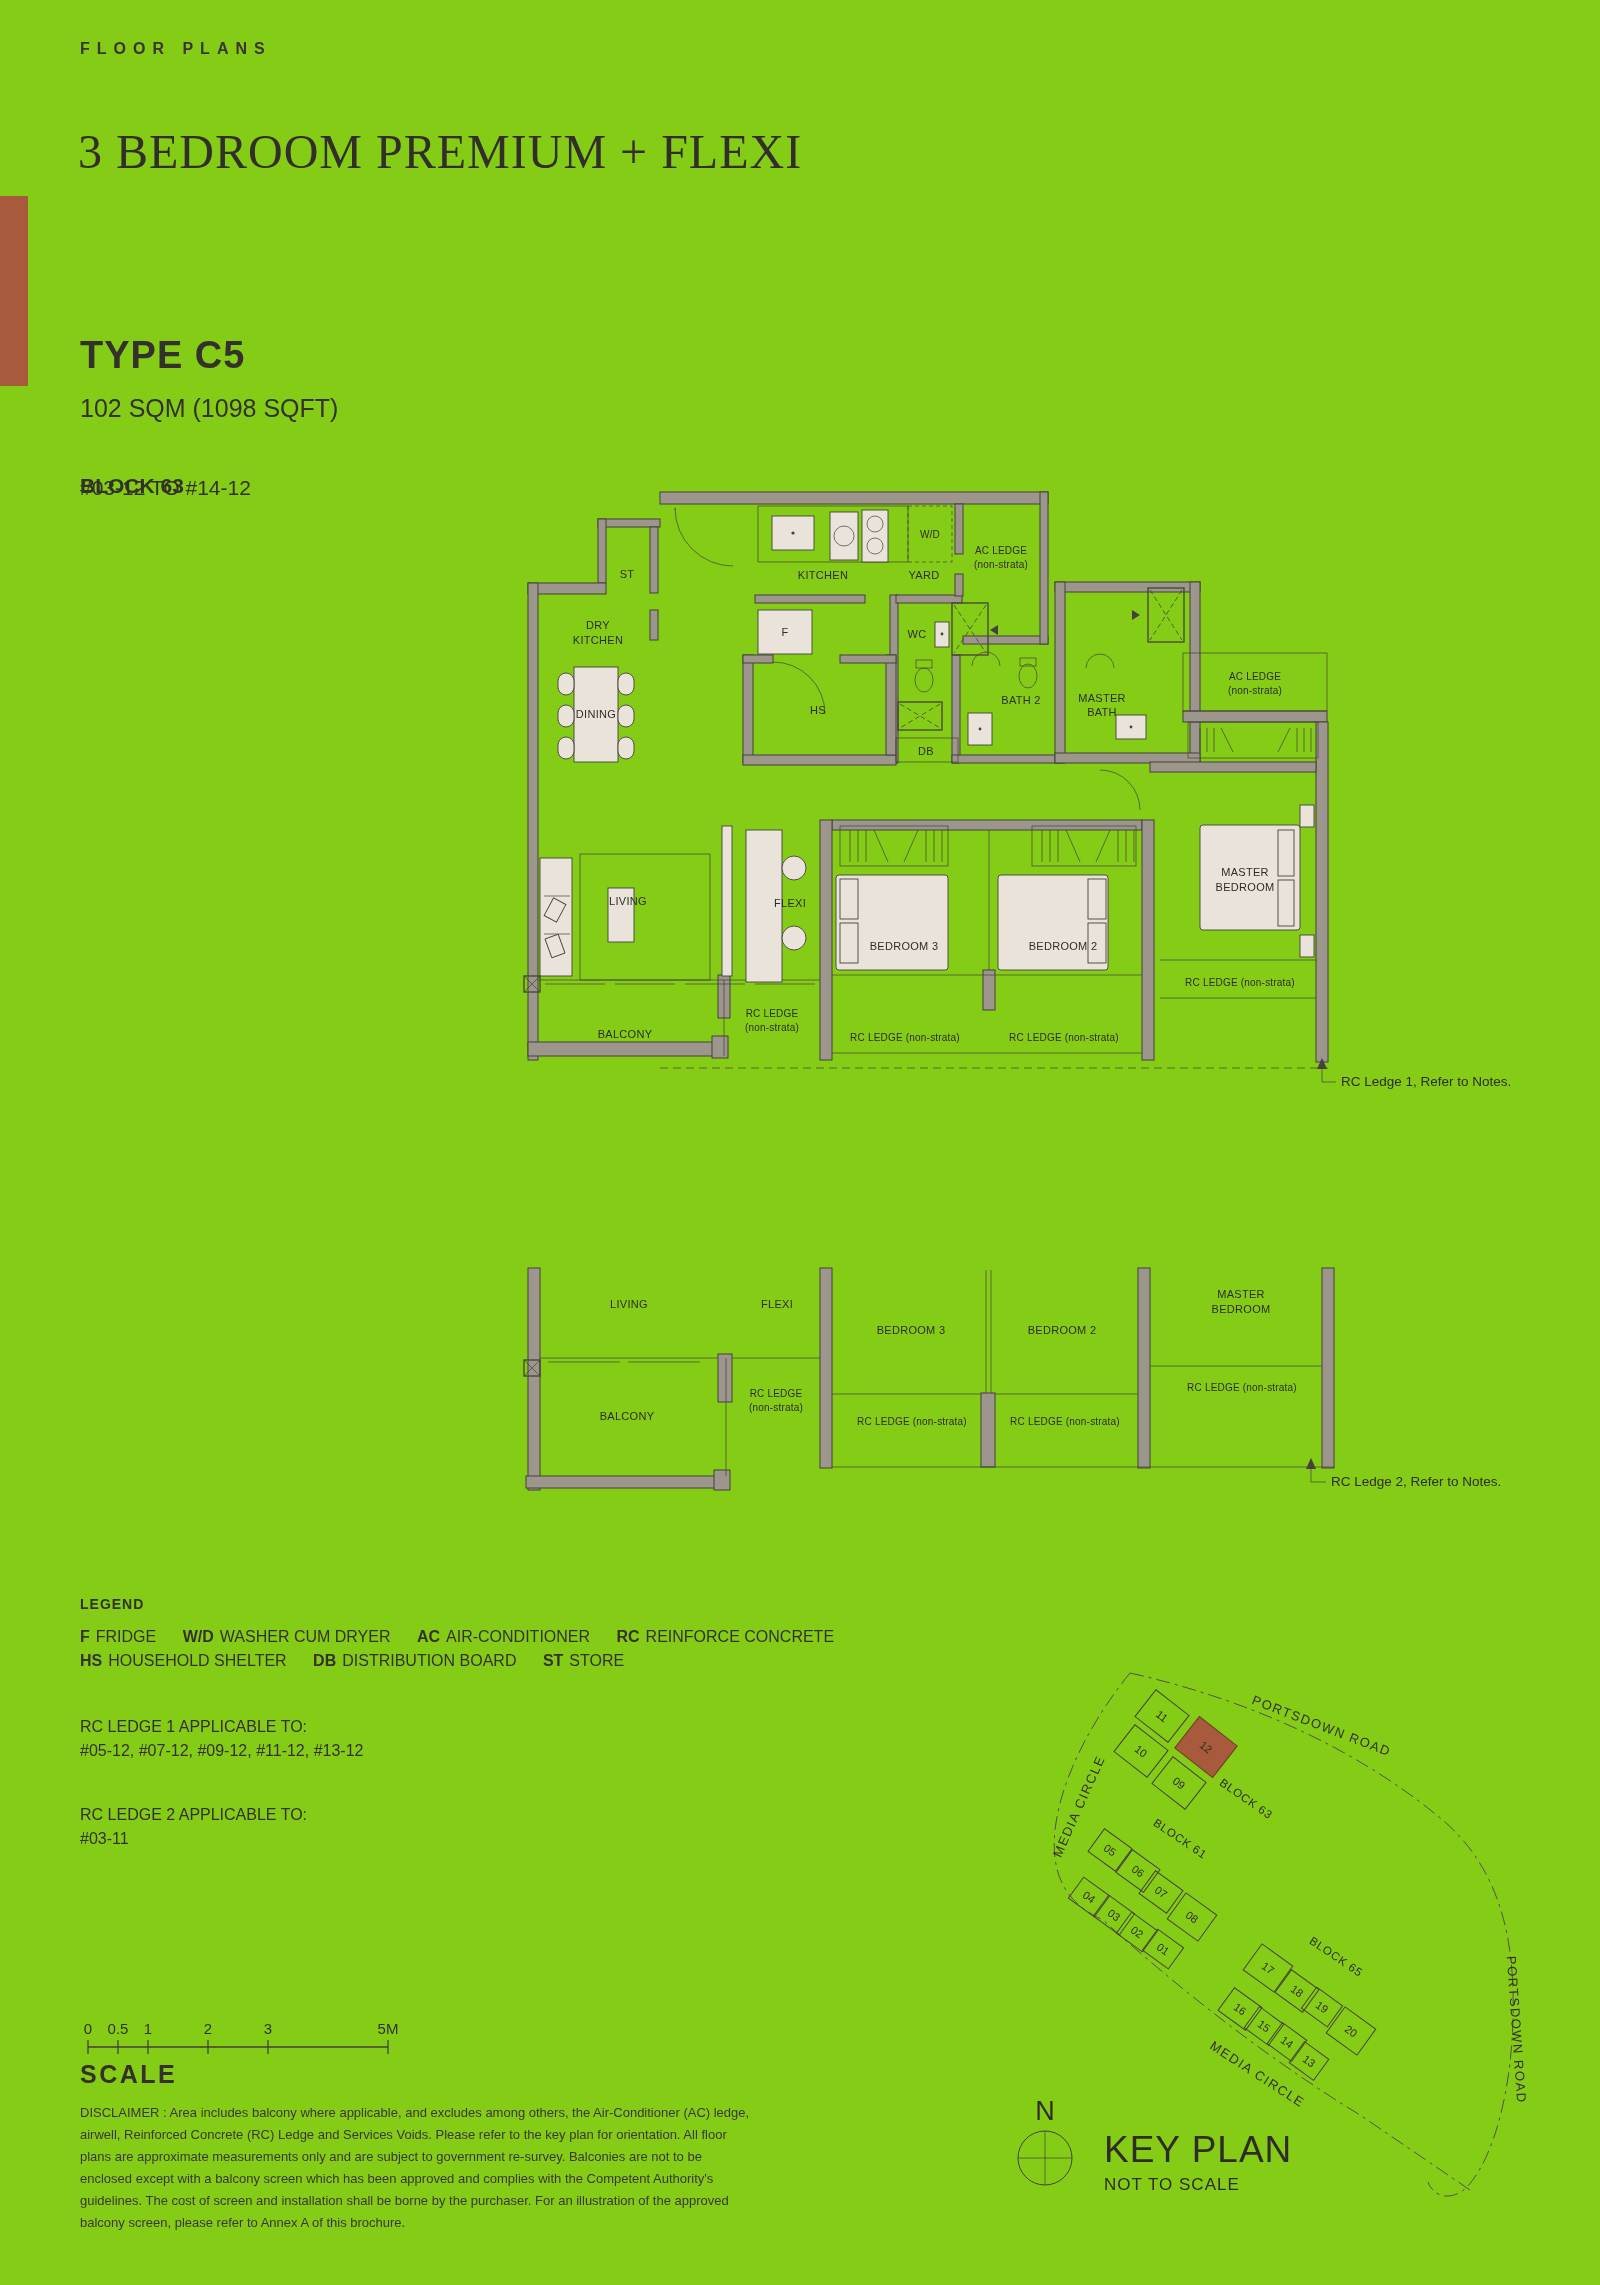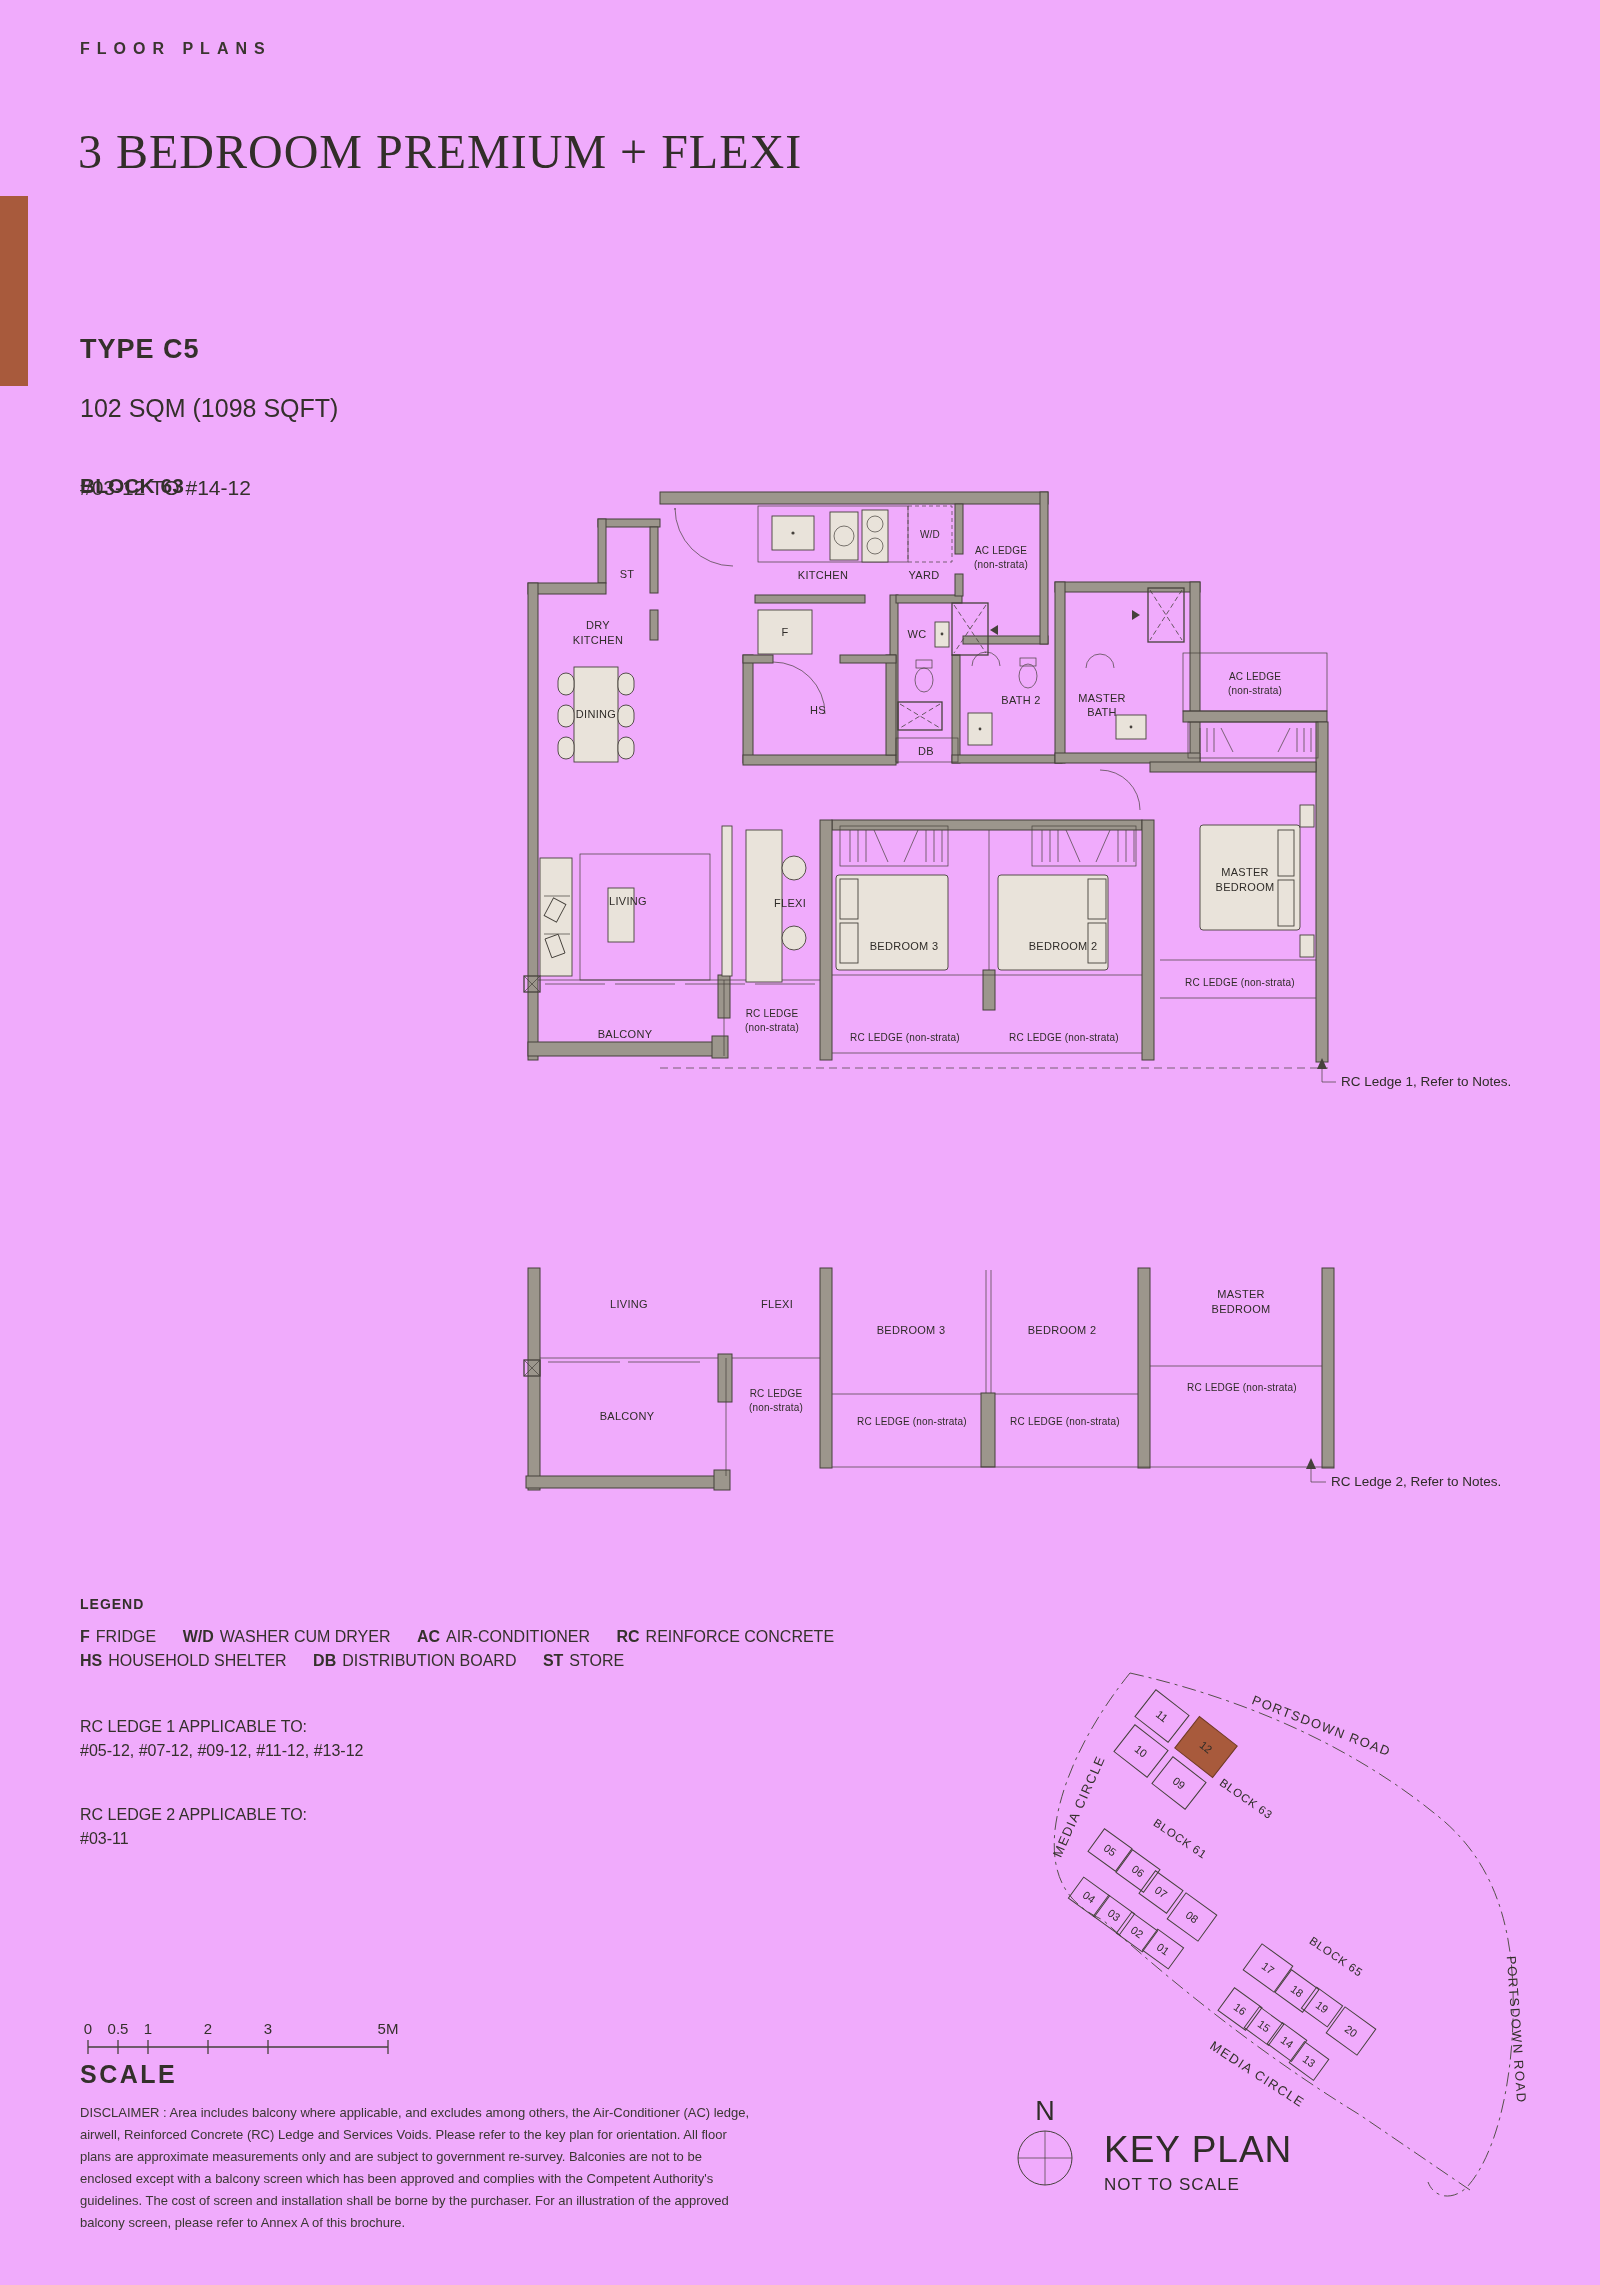--- a/index.html
+++ b/index.html
@@ -1,23 +1,23 @@
 <!DOCTYPE html>
 <html><head>
 <meta charset="utf-8">
 <style>
   html,body{margin:0;padding:0;background:#cfc8bf;}
-  .page{position:relative;width:1600px;height:2285px;background:#f0abfc;
+  .page{position:relative;width:1600px;height:2285px;background:#84cc16;
         font-family:"Liberation Sans",sans-serif;color:#34302b;overflow:hidden;}
   .abs{position:absolute;}
   .accent-bar{left:0;top:196px;width:28px;height:190px;background:#a85a3c;}
   .eyebrow{left:80px;top:40px;font-size:16px;font-weight:600;letter-spacing:7px;color:#3a352f;}
   .title{left:78px;top:124px;font-family:"Liberation Serif",serif;font-size:48px;
          font-weight:500;letter-spacing:1px;color:#322e29;}
-  .unit-type{left:80px;top:334px;font-size:27px;font-weight:700;letter-spacing:1px;}
+  .unit-type{left:80px;top:334px;font-size:38px;font-weight:700;letter-spacing:1px;}
   .unit-area{left:80px;top:394px;font-size:25px;}
   .unit-block{left:80px;top:474px;font-size:21px;font-weight:700;}
   .unit-stack{left:80px;top:476px;font-size:21px;}
   .legend-title{left:80px;top:1596px;font-size:14px;font-weight:700;letter-spacing:1px;}
   .legend-row{left:80px;font-size:16px;color:#35312c;white-space:nowrap;}
   .legend-row .it{margin-right:22px;}
   .legend-row b{margin-right:6px;}
   .rc-head{left:80px;font-size:16px;}
   .scalebar{left:80px;top:2022px;}
   .scale-label{left:80px;top:2060px;font-size:25px;font-weight:700;letter-spacing:2.5px;}

